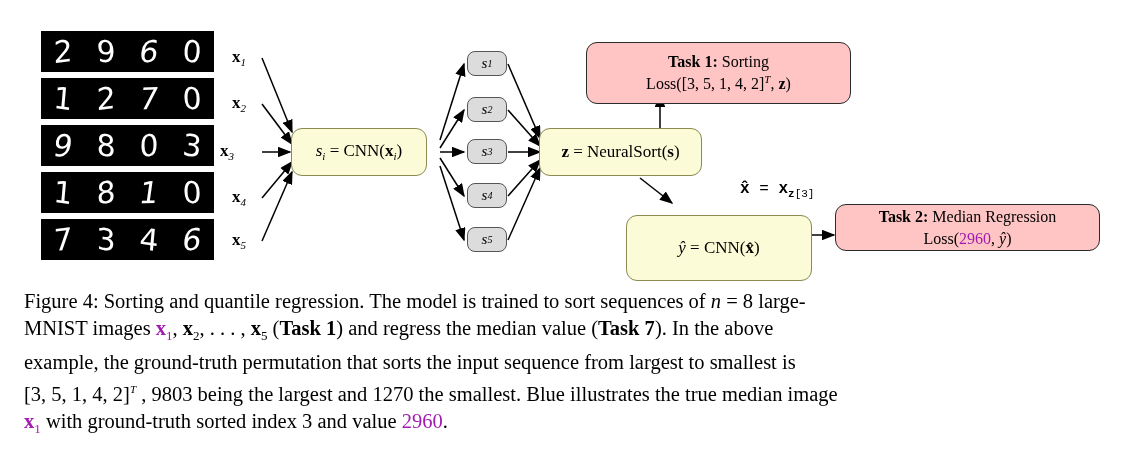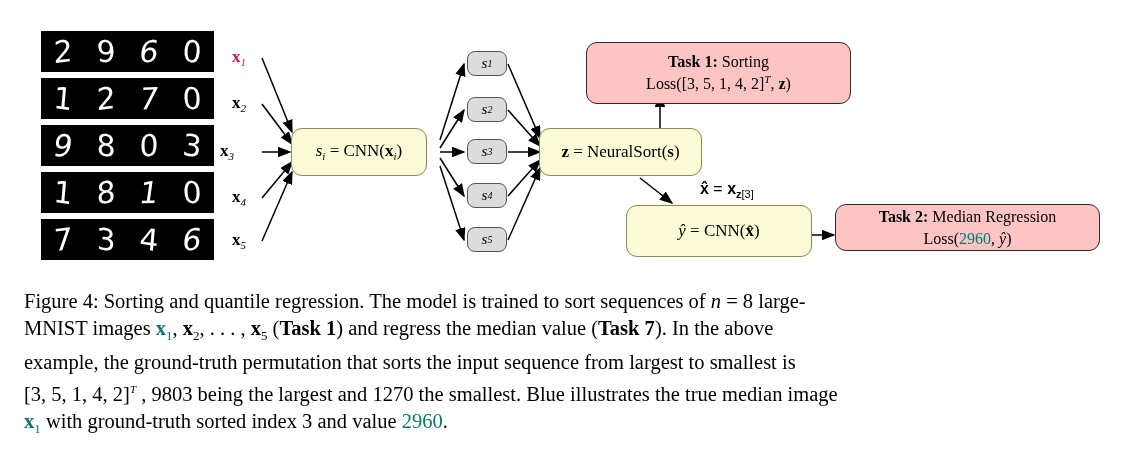--- a/index.html
+++ b/index.html
@@ -41,26 +41,26 @@
         font-size:17px;font-family:"Liberation Serif",serif;white-space:nowrap;}
 
   .pbox{position:absolute;border:1.4px solid #2b2b2b;border-radius:11px;
         background:#ffc4c4;box-sizing:border-box;
         display:flex;flex-direction:column;align-items:center;justify-content:center;
         font-size:16px;font-family:"Liberation Serif",serif;line-height:1.35;white-space:nowrap;}
   .pbox .l1{ }
   .pbox .l2{ }
   .bold{font-weight:bold;}
   .it{font-style:italic;}
-  .blue{color:#0f766e;}
+  .blue{color:#a21caf;}
   .sup{font-size:11px;font-style:italic;vertical-align:super;}
   .sub{font-size:11px;vertical-align:sub;}
 
   .xhat-ann{position:absolute;font-size:16px;white-space:nowrap;
-            font-family:Liberation Sans, sans-serif;}
+            font-family:Liberation Mono, monospace;margin-left:40px;}
 
   svg.edges{position:absolute;left:0;top:0;width:1139px;height:283px;}
 
   
   #caption{position:absolute;left:24px;top:288px;width:1094px;
            font-family:"Liberation Serif",serif;font-size:20.5px;line-height:27px;
            text-align:justify;}
   #caption .cline{white-space:nowrap;}
   #caption sub{font-size:13px;}
 </style>
@@ -131,21 +131,21 @@
         <span class="dg d3 s2">0</span>
       </div>
       <div class="mnist-row">
         <span class="dg d0 s1">7</span>
         <span class="dg d1 s2">3</span>
         <span class="dg d2 s4">4</span>
         <span class="dg d3 s3">6</span>
       </div>
     </div>
 
-    <div class="xlabel" style="left:232px;top:47px;color:#be185d;">
+    <div class="xlabel" style="left:232px;top:47px;color:#000000;">
       <span>x</span><sub>1</sub>
     </div>
     <div class="xlabel" style="left:232px;top:93px;">
       <span>x</span><sub>2</sub>
     </div>
     <div class="xlabel" style="left:220px;top:141px;">
       <span>x</span><sub>3</sub>
     </div>
     <div class="xlabel" style="left:232px;top:187px;">
       <span>x</span><sub>4</sub>
@@ -185,21 +185,21 @@
 
     <div class="pbox" style="left:586px;top:42px;width:265px;height:62px;">
       <div class="l1"><span class="bold">Task 1:</span><span> Sorting</span></div>
       <div class="l2"><span>Loss([3, 5, 1, 4, 2]</span><span class="sup">T</span><span>, </span><span class="bold">z</span><span>)</span></div>
     </div>
 
     <div class="xhat-ann" style="left:700px;top:180px;">
       <span class="bold">x̂</span><span> = </span><span class="bold">x</span><span class="sub bold">z</span><span class="sub">[3]</span>
     </div>
 
-    <div class="ybox" style="left:626px;top:205px;width:186px;height:52px;">
+    <div class="ybox" style="left:626px;top:215px;width:186px;height:66px;">
       <span><span class="it">ŷ</span><span> = CNN(</span><span class="bold">x̂</span><span>)</span></span>
     </div>
 
     <div class="pbox" style="left:835px;top:204px;width:265px;height:47px;">
       <div class="l1"><span class="bold">Task 2:</span><span> Median Regression</span></div>
       <div class="l2"><span>Loss(</span><span class="blue">2960</span><span>, </span><span class="it">ŷ</span><span>)</span></div>
     </div>
 
   </div>
 

